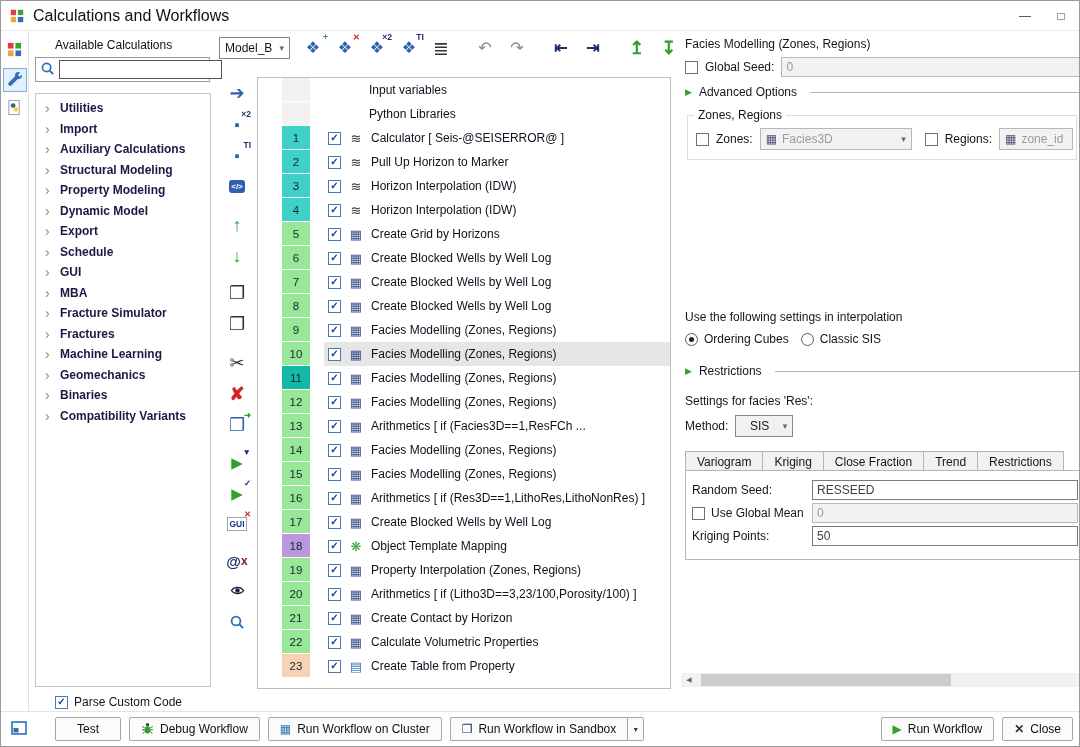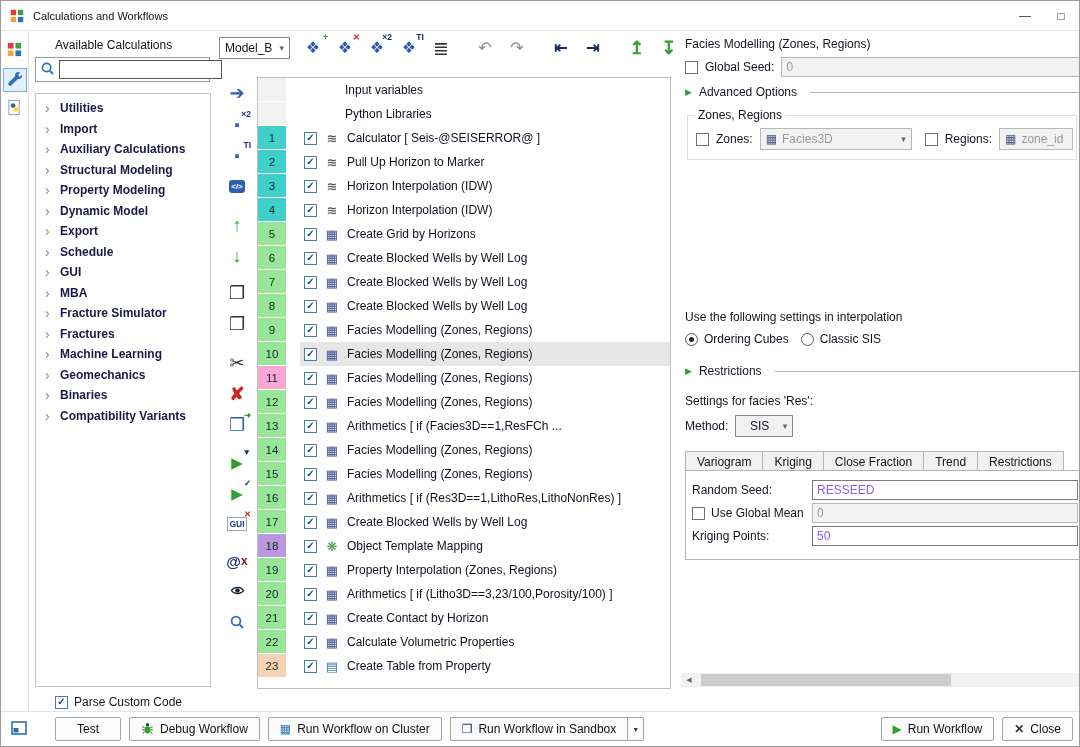--- a/index.html
+++ b/index.html
@@ -2,21 +2,21 @@
 <html><head>
 <meta charset="utf-8">
 <style>
   * { margin:0; padding:0; box-sizing:border-box; font-family:"Liberation Sans", sans-serif; }
   html,body { width:1080px; height:747px; background:#fff; }
   .app { position:relative; width:1080px; height:747px; background:#fff; border:1px solid #9a9a9a; overflow:hidden; font-size:12px; color:#141420; }
 
   
   .titlebar { position:absolute; left:0; top:0; width:100%; height:30px; background:#fff; border-bottom:1px solid #ececec; display:flex; align-items:center; }
   .titlebar .app-icon { margin-left:8px; display:flex; }
-  .title-text { margin-left:8px; font-size:11px; color:#111; }
+  .title-text { margin-left:8px; font-size:16px; color:#111; }
   .win-btns { margin-left:auto; display:flex; }
   .win-btn { width:36px; height:29px; display:flex; align-items:center; justify-content:center; color:#444; font-size:12px; cursor:default; }
 
   
   .rail { position:absolute; left:0; top:30px; width:28px; bottom:0; border-right:1px solid #e2e2e2; display:flex; flex-direction:column; align-items:center; padding-top:8px; gap:5px; background:#fff; }
   .rail-btn { width:24px; height:24px; display:flex; align-items:center; justify-content:center; border:1px solid transparent; }
   .rail-btn.selected { border-color:#7ab0e0; background:#e2f0fc; }
 
   
   .left-panel { position:absolute; left:28px; top:30px; width:186px; bottom:35px; }
@@ -50,38 +50,38 @@
   .rail2 { position:absolute; left:219px; top:80px; width:34px; display:flex; flex-direction:column; align-items:center; gap:7px; }
   .rail2-btn { position:relative; width:26px; height:24px; display:flex; align-items:center; justify-content:center; }
   .rail2-btn .g { font-size:15px; line-height:1; }
   .rail2-btn .g.big { font-size:18px; }
   .rail2-btn .badge { position:absolute; top:-2px; right:-1px; font-size:8.5px; font-weight:bold; line-height:1; }
   .code-chip { background:#2f5fae; color:#fff; font-size:8px; font-weight:bold; border-radius:3px; padding:2px 2px; }
   .gui-chip { font-size:8.5px; font-weight:bold; color:#1a3a8a; border:1px solid #9aa; padding:1px 1px; }
   .atx-at { font-size:15px; font-weight:bold; color:#1a2f6e; } .atx-x { font-size:12px; font-weight:bold; color:#8a2020; }
 
   
-  .wf { position:absolute; left:256px; top:76px; width:414px; height:612px; border:1px solid #bdbdbd; background:#fff; overflow:hidden; }
+  .wf { position:absolute; left:256px; top:76px; width:414px; height:612px; border:1px solid #bdbdbd; background:#fff; overflow:hidden;padding-left:24px; }
   .wf-row { display:flex; height:24px; align-items:stretch; }
   .wf-num { width:28px; display:flex; align-items:center; justify-content:center; border-bottom:1px solid #fff; font-size:11.5px; color:#13272a; flex:none; }
   .wf-num.hdr { background:#f2f2f2; }
   .wf-gap { width:14px; flex:none; }
   .wf-body { flex:1; display:flex; align-items:center; gap:7px; padding-left:4px; }
   .wf-body.selected { background:#e6e6e6; }
   .wf-icon { width:16px; text-align:center; font-size:13px; line-height:1; flex:none; }
   .wf-label { color:#10101e; white-space:nowrap; }
   .hdr-label { margin-left:41px; color:#10101e; }
 
   
   .rp { position:absolute; left:680px; top:30px; right:0; bottom:59px; padding:6px 0 0 4px; }
   .rp-title { margin-bottom:6px; }
   .row { display:flex; align-items:center; gap:7px; }
   .hline { flex:1; border-top:1px solid #b4b4b4; margin-left:6px; }
   .expander { color:#2ea12e; font-size:9px; }
-  .tfield { height:20px; border:1px solid #7a7a7a; font-size:12px; padding:0 4px; background:#fff; color:#8b5cf6; outline:none; }
+  .tfield { height:20px; border:1px solid #7a7a7a; font-size:12px; padding:0 4px; background:#fff; color:#404040; outline:none; }
   .tfield:disabled { background:#f2f2f2; color:#9a9a9a; border-color:#b8b8b8; }
   .grow { flex:1; margin-right:-3px; }
   .groupbox { position:relative; border:1px solid #dcdcdc; margin:16px 2px 0 2px; padding:12px 6px 9px 8px; }
   .groupbox-caption { position:absolute; top:-8px; left:6px; background:#fff; padding:0 4px; }
   .combo { display:inline-flex; align-items:center; gap:5px; border:1px solid #8a8a8a; height:22px; padding:0 5px; background:#fff; }
   .combo.disabled { background:#f2f2f2; color:#9a9a9a; border-color:#b8b8b8; }
   .combo .val { flex:1; }
   .cube-g { color:#4a4f7a; font-size:12px; line-height:1; }
   .tabs { display:flex; align-items:flex-end; margin-top:14px; }
   .tab { padding:0 11px; border:1px solid #b5b5b5; border-bottom:none; background:#f1f1f1; margin-right:-1px; height:20px; display:flex; align-items:center; font-size:12px; }
@@ -439,21 +439,21 @@
       <div class="wf-row">
         <div class="wf-num" style="background-color: rgb(152, 230, 152);">10</div>
         <div class="wf-gap"></div>
         <div class="wf-body selected">
           <span class="cb">✓</span>
           <span class="wf-icon" style="color: rgb(59, 79, 147);">▦</span>
           <span class="wf-label">Facies Modelling (Zones, Regions)</span>
         </div>
       </div>
       <div class="wf-row">
-        <div class="wf-num" style="background-color: #f9a8d4;">11</div>
+        <div class="wf-num" style="background-color: #14b8a6;">11</div>
         <div class="wf-gap"></div>
         <div class="wf-body">
           <span class="cb">✓</span>
           <span class="wf-icon" style="color: rgb(59, 79, 147);">▦</span>
           <span class="wf-label">Facies Modelling (Zones, Regions)</span>
         </div>
       </div>
       <div class="wf-row">
         <div class="wf-num" style="background-color: rgb(152, 230, 152);">12</div>
         <div class="wf-gap"></div>

